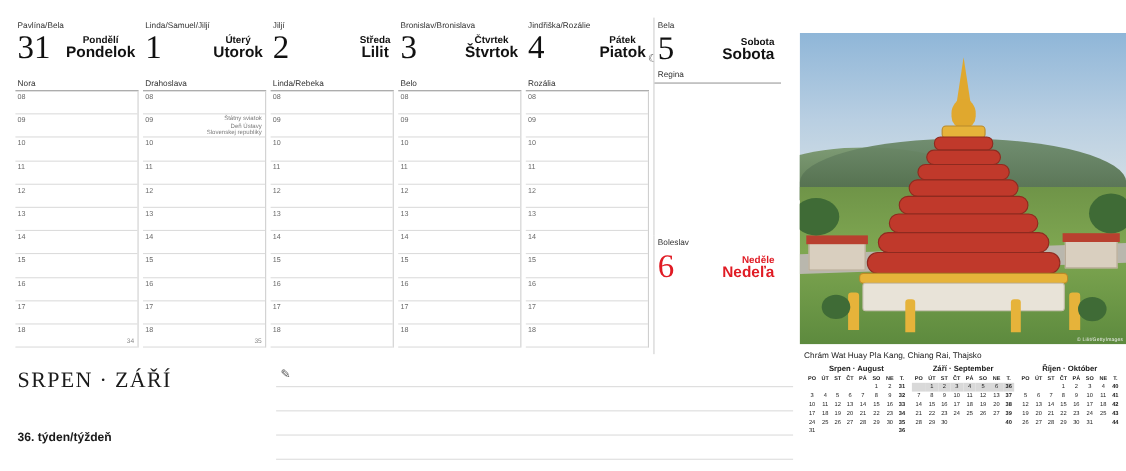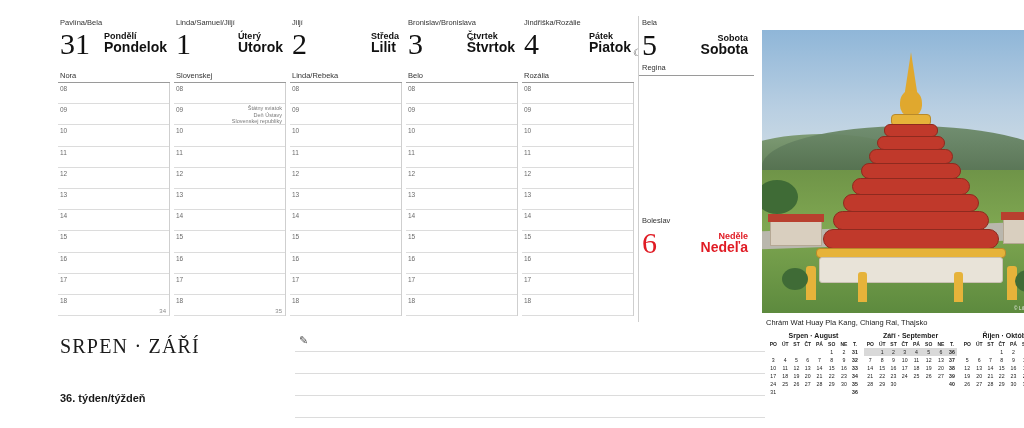--- a/index.html
+++ b/index.html
@@ -7,38 +7,38 @@
   body {
     width:1024px; height:428px;
     background:#ffffff;
     font-family:"Liberation Sans", sans-serif;
     color:#1a1a1a;
     overflow:hidden;
   }
   .page { position:relative; width:1024px; height:428px; display:flex; }
 
   
-  .planner { position:relative; width:727px; height:344px; padding:16px 6px 0 14px;margin-left:44px; }
+  .planner { position:relative; width:727px; height:344px; padding:16px 6px 0 14px; }
   .days { display:flex; height:316px; }
 
   .day-col { width:116px; position:relative; padding-right:4px; }
 
   .names-top {
     font-size:7.5px; color:#333; height:13px; line-height:13px;
     padding-left:2px; white-space:nowrap; overflow:hidden;
   }
   .dayhead {
     display:flex; align-items:flex-start; justify-content:space-between;
     height:40px; padding-left:2px; position:relative;
   }
   .daynum {
     font-size:30px; line-height:30px; font-weight:400; color:#111;
     font-family:"Liberation Serif", serif;
   }
-  .daynames { text-align:left; padding-right:3px; padding-top:2px; }
+  .daynames { text-align:center; padding-right:3px; padding-top:2px; }
   .dn-cz { font-size:9px; font-weight:bold; color:#111; line-height:11px; }
   .dn-sk { font-size:14px; font-weight:bold; color:#111; line-height:11px; }
   .moon { position:absolute; right:-8px; top:18px; font-size:10px; color:#333; }
   .names-bottom {
     font-size:7.5px; color:#333; height:14px; line-height:14px;
     padding-left:2px; border-bottom:1px solid #9a9a9a; white-space:nowrap; overflow:hidden;
   }
   .hours { border-right:1px solid #cfcfcf; }
   .hour-row {
     height:21.2px; border-bottom:1px solid #dcdcdc;
@@ -163,21 +163,21 @@
 
       <div class="day-col">
         <div class="names-top">Linda/Samuel/Jiljí</div>
         <div class="dayhead">
           <div class="daynum">1</div>
           <div class="daynames">
             <div class="dn-cz">Úterý</div>
             <div class="dn-sk">Utorok</div>
           </div>
         </div>
-        <div class="names-bottom">Slovenskej</div>
+        <div class="names-bottom">Drahoslava</div>
         <div class="hours">
           <div class="hour-row">08</div>
           <div class="hour-row">
             <span>09</span>
             <span class="sub">
               <span>Štátny sviatok</span><br>
               <span>Deň Ústavy</span><br>
               <span>Slovenskej republiky</span>
             </span>
           </div>

